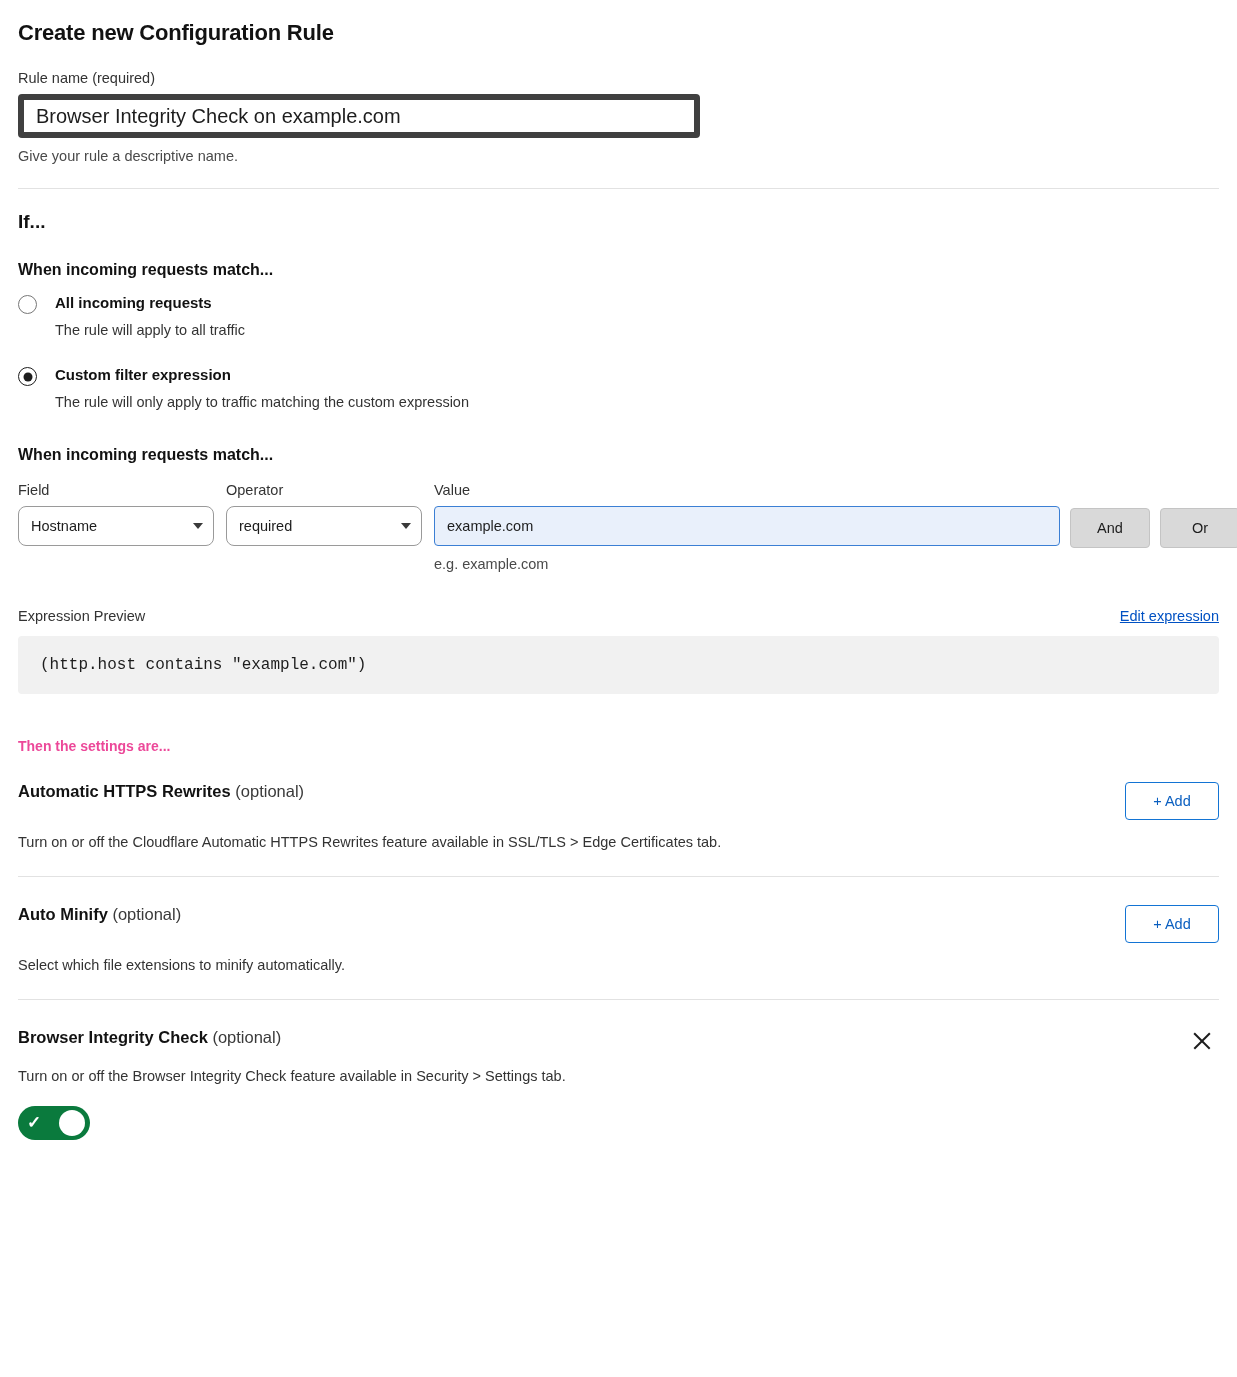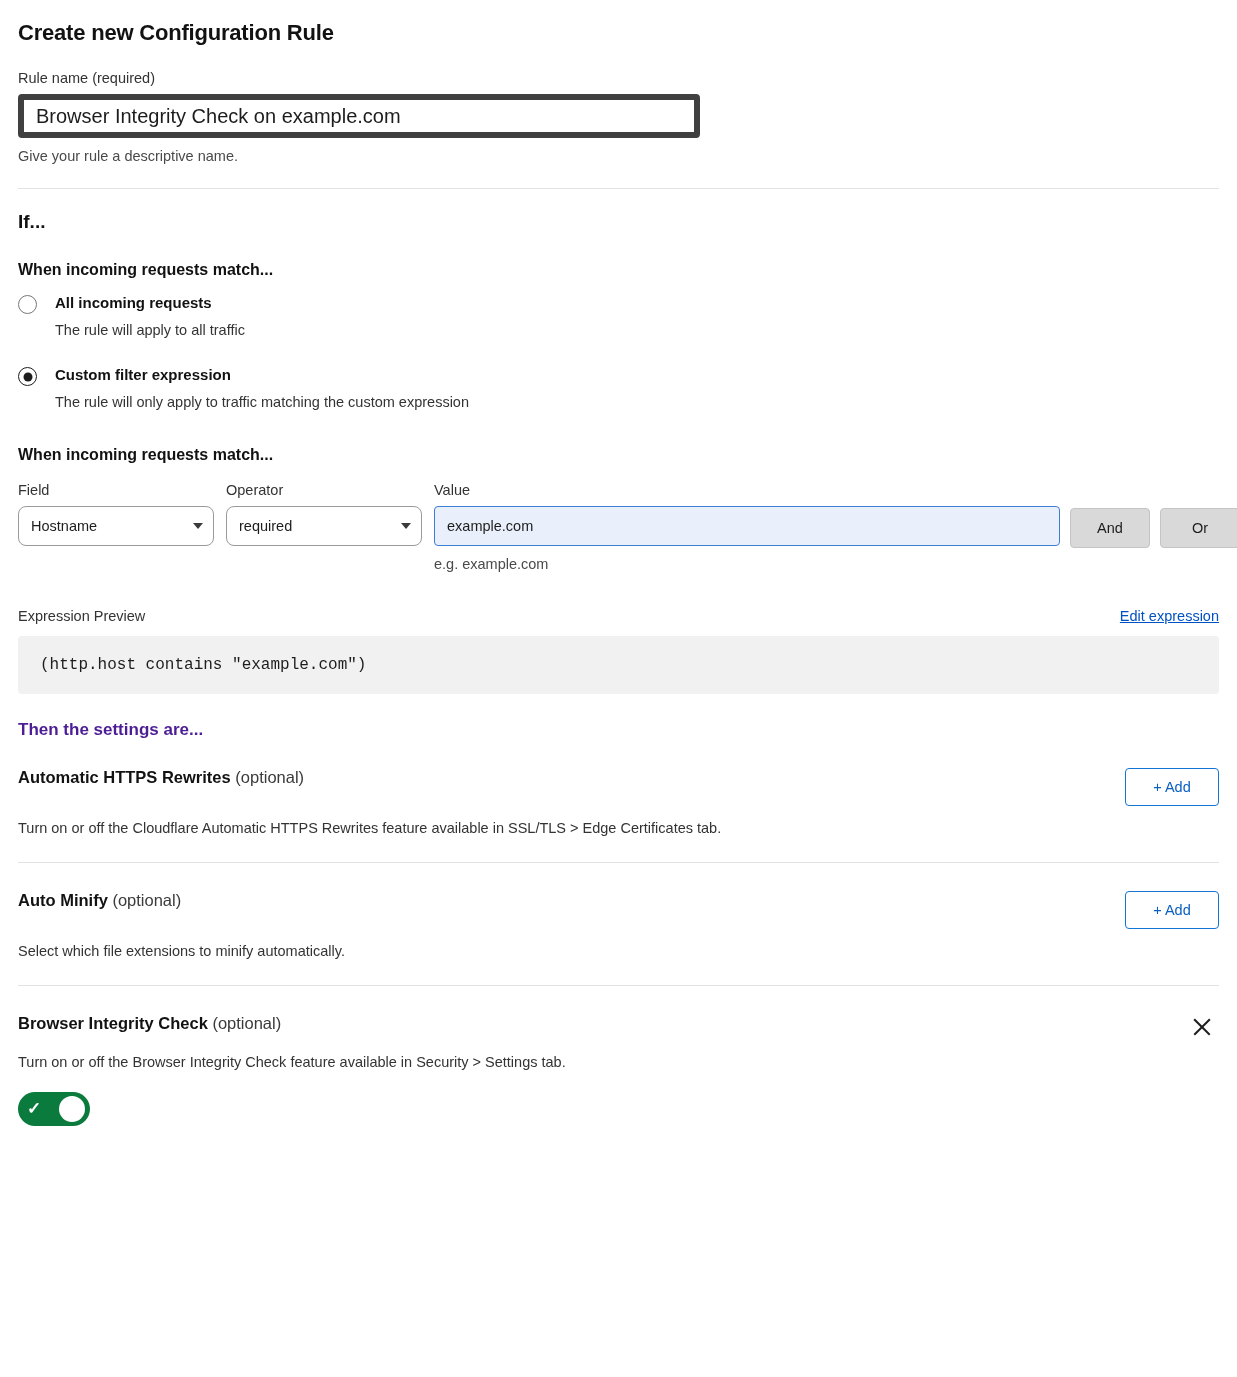--- a/index.html
+++ b/index.html
@@ -187,24 +187,24 @@
   .code-box {
     margin-top: 12px;
     background: #f1f1f1;
     border-radius: 4px;
     padding: 20px 22px;
     font-family: "Liberation Mono", monospace;
     font-size: 16px;
     color: #1d1d1d;
   }
   .settings-title {
-    font-size: 17px;
-    font-weight: bold;
-    margin-top: 26px;
-    color: #4c1d95;
+    font-size: 14px;
+    font-weight: bold;
+    margin-top: 44px;
+    color: #ec4899;
   }
   .setting-block {
     padding: 28px 0 26px 0;
     border-bottom: 1px solid #e2e2e2;
     position: relative;
   }
   .setting-block.no-border { border-bottom: none; }
   .setting-head {
     display: flex;
     align-items: flex-start;

